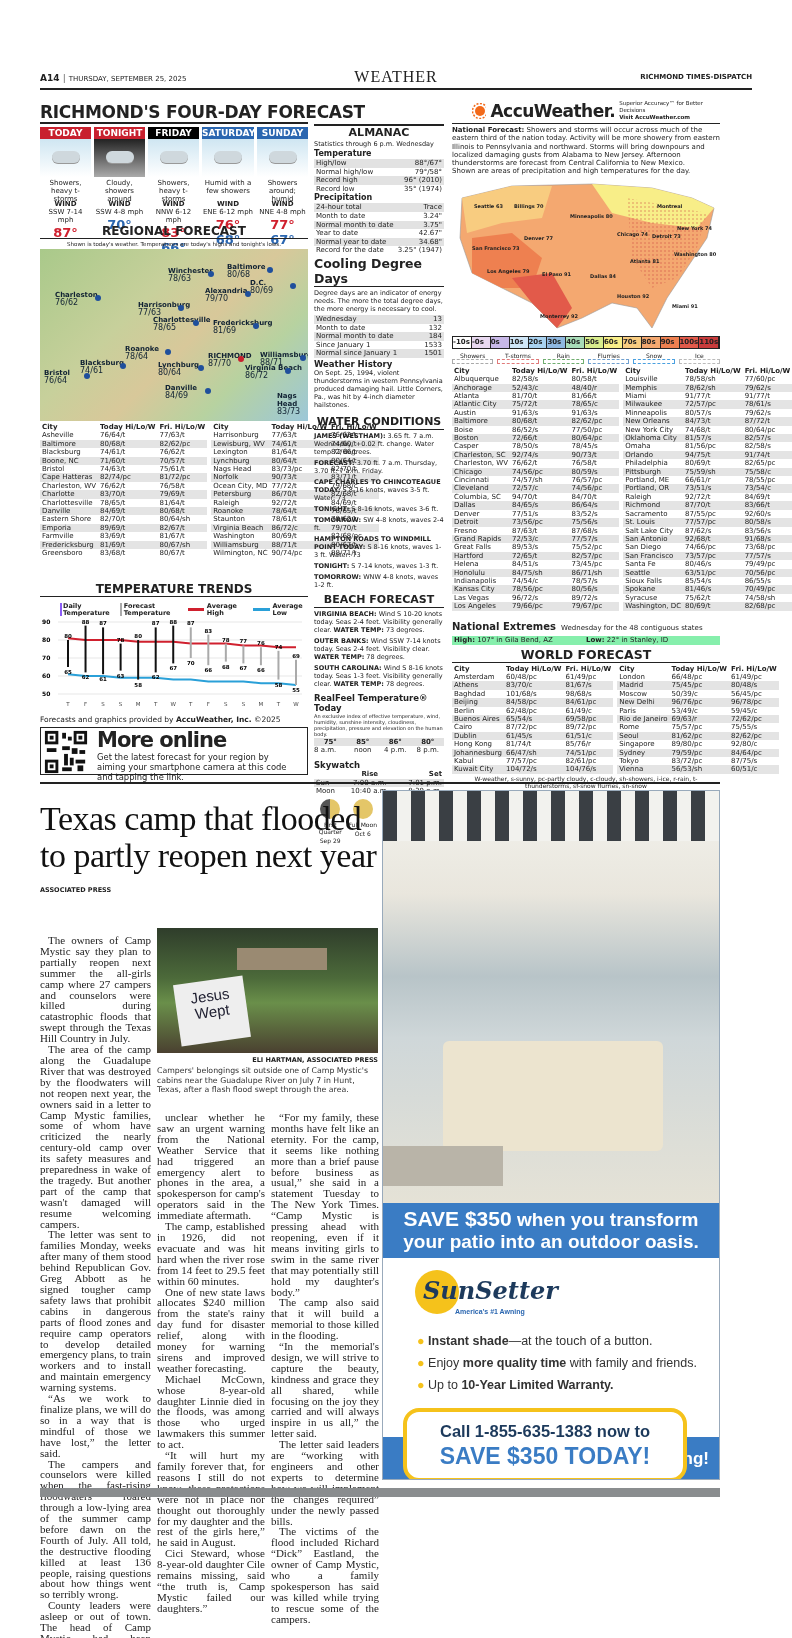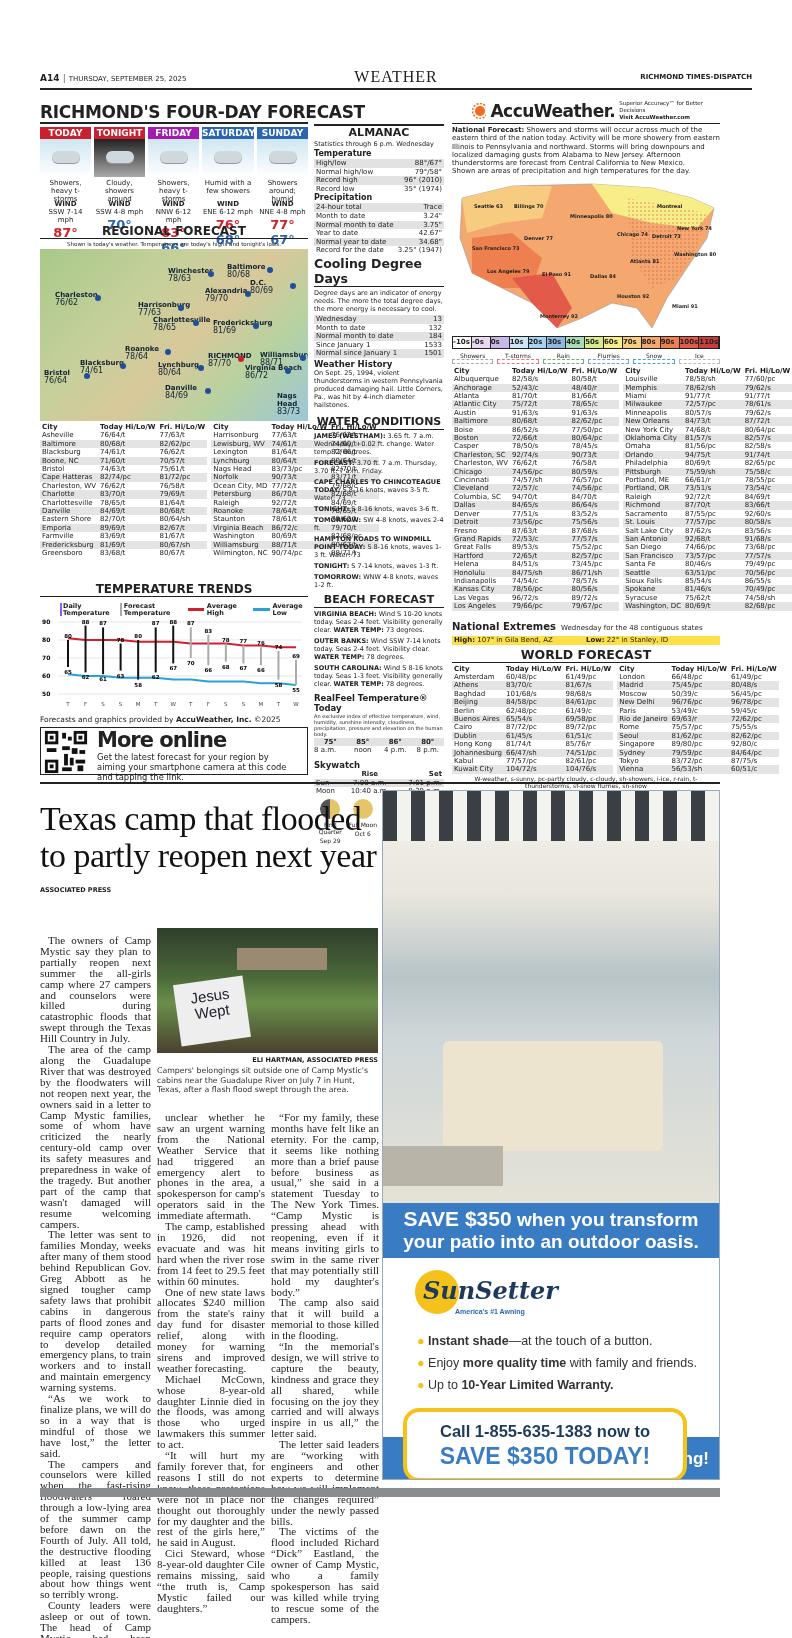--- a/index.html
+++ b/index.html
@@ -74,21 +74,21 @@
     <div class="lbl" style="background:#c8202e">TONIGHT</div>
     <div class="ico">
           <div class="cl"></div>
         </div>
     <div style="height:18px;margin-top:2px">Cloudy, showers around</div>
     <div class="wind">WIND</div>
     <div>SSW 4-8 mph</div>
     <div class="tmp"><span class="hi"></span> <span class="lo">70°</span></div>
   </div>
       <div class="day">
-    <div class="lbl" style="background:#a21caf">FRIDAY</div>
+    <div class="lbl" style="background:#000000">FRIDAY</div>
     <div class="ico">
           <div class="cl"></div>
         </div>
     <div style="height:18px;margin-top:2px">Showers, heavy t-storms</div>
     <div class="wind">WIND</div>
     <div>NNW 6-12 mph</div>
     <div class="tmp"><span class="hi">83°</span> <span class="lo">66°</span></div>
   </div>
       <div class="day">
     <div class="lbl" style="background:#2a66b0">SATURDAY</div>
@@ -999,21 +999,21 @@
             <td>80/69/t</td>
             <td>82/68/pc</td>
           </tr>
         </tbody>
       </table>
   </div>
   <div style="margin-top:4px">
     <span style="font-weight:bold;font-size:10px">National Extremes</span>
     <span style="font-size:7px">Wednesday for the 48 contiguous states</span>
   </div>
-  <div style="display:flex;background:#fde047;font-size:7px;line-height:9px;margin-top:2px">
+  <div style="display:flex;background:#86efac;font-size:7px;line-height:9px;margin-top:2px">
     <div style="width:50%;padding-left:2px"><b>High:</b><span> 107° in Gila Bend, AZ</span></div>
     <div style="width:50%"><b>Low:</b><span> 22° in Stanley, ID</span></div>
   </div>
   <div class="sect-h" style="font-size:12.5px;margin-top:3px">WORLD FORECAST</div>
   <div style="display:flex;gap:4px;margin-top:2px">
     <table class="tbl" id="wL">
         <tbody>
           <tr>
             <th><span>City</span></th>
             <th>

